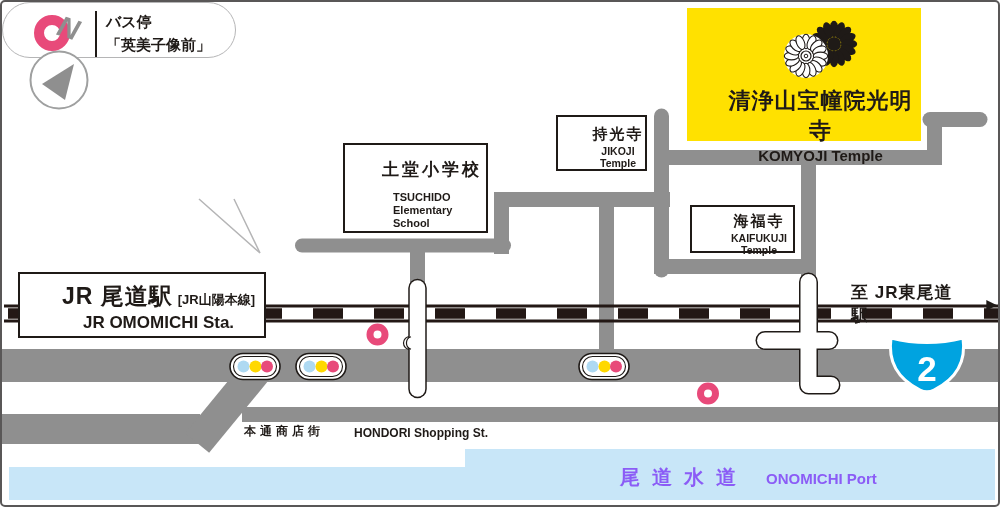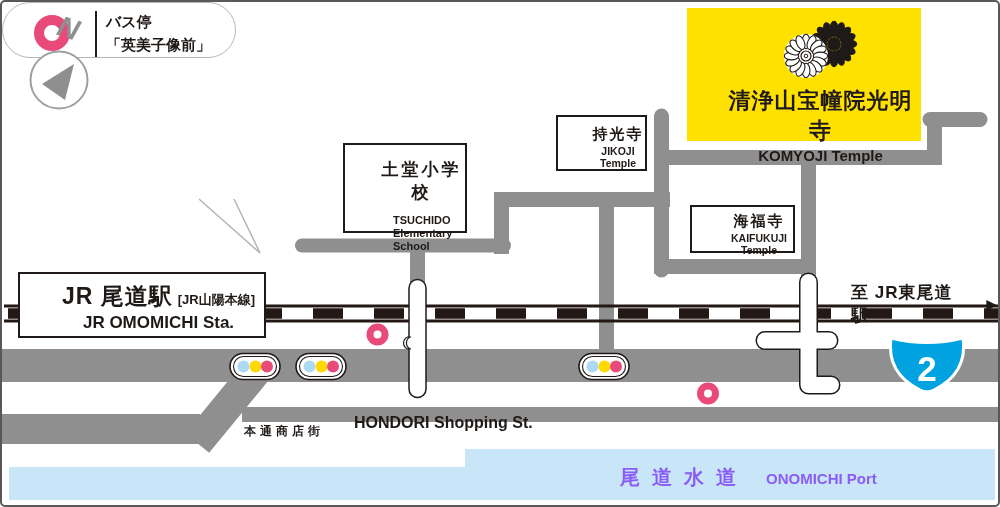--- a/index.html
+++ b/index.html
@@ -11,42 +11,42 @@
   .layer{position:absolute;left:0;top:0;width:1000px;height:507px;}
   .abs{position:absolute;z-index:2;}
   .box{position:absolute;background:#fff;border:2px solid #1f1a17;box-sizing:border-box;z-index:2;text-align:center;padding-left:33px;}
   
   .station{left:16px;top:270px;width:248px;height:66px;border-width:2.5px;}
   .station .l1{display:flex;justify-content:center;align-items:baseline;gap:5px;margin-top:7px;}
   .station .name{font-size:23px;font-weight:bold;letter-spacing:1px;}
   .station .note{font-size:13px;font-weight:bold;}
   .station .l2{font-size:17px;font-weight:bold;margin-top:1px;}
   
-  .school{left:341px;top:141px;width:124px;height:90px;text-align:left;}
+  .school{left:341px;top:141px;width:145px;height:90px;text-align:left;}
   .school .jp{font-size:17px;font-weight:bold;letter-spacing:3px;text-align:center;margin-top:13px;}
   .school .en{font-size:11px;font-weight:bold;line-height:13px;margin:10px 0 0 15px;}
   
   .jikoji{left:554px;top:113px;width:91px;height:56px;}
   .kaifukuji{left:688px;top:203px;width:105px;height:48px;}
   .tbox-jp{font-size:15px;font-weight:bold;letter-spacing:2px;margin-top:8px;}
   .kaifukuji .tbox-jp{margin-top:5px;}
   .tbox-en{font-size:10.5px;font-weight:bold;margin-top:1px;}
   
   .komyoji{left:685px;top:6px;width:234px;height:133px;background:#ffe100;border:none;z-index:2;}
   .komyoji .jp{font-size:22px;font-weight:bold;letter-spacing:1px;margin-top:1px;}
   .komyoji .en{font-size:15px;font-weight:bold;margin-top:1px;}
   .crest{display:block;margin:5px auto 0;}
   
   .dir{left:849px;top:279px;display:flex;align-items:center;gap:18px;font-size:17px;font-weight:bold;letter-spacing:1px;}
   .dir .arrow{font-size:14px;}
   
   .badge-num{left:905px;top:347px;width:40px;text-align:center;font-size:35px;font-weight:bold;color:#fff;}
   
   .hondori-jp{left:242px;top:421px;font-size:12px;font-weight:bold;letter-spacing:4px;}
-  .hondori-en{left:352px;top:412px;font-size:16px;font-weight:bold;}
+  .hondori-en{left:352px;top:424px;font-size:12px;font-weight:bold;}
   
   .water-lbl{left:618px;top:462px;display:flex;align-items:baseline;gap:18px;color:#8b5cf6;}
   .water-lbl .jp{font-size:20px;font-weight:bold;letter-spacing:12px;}
   .water-lbl .en{font-size:15px;font-weight:bold;}
   
   .north{left:56px;top:10px;font-size:29px;font-weight:bold;font-style:italic;color:#8f8f8f;transform:rotate(18deg);}
   
   .bubble{left:21px;top:135px;width:234px;height:56px;background:#fff;border:1.5px solid #b5b5b6;
     border-radius:33px;z-index:2;box-sizing:border-box;}
   .legend-donut{position:absolute;left:32px;top:13px;width:16px;height:16px;border:10px solid #e84a7a;border-radius:50%;}

